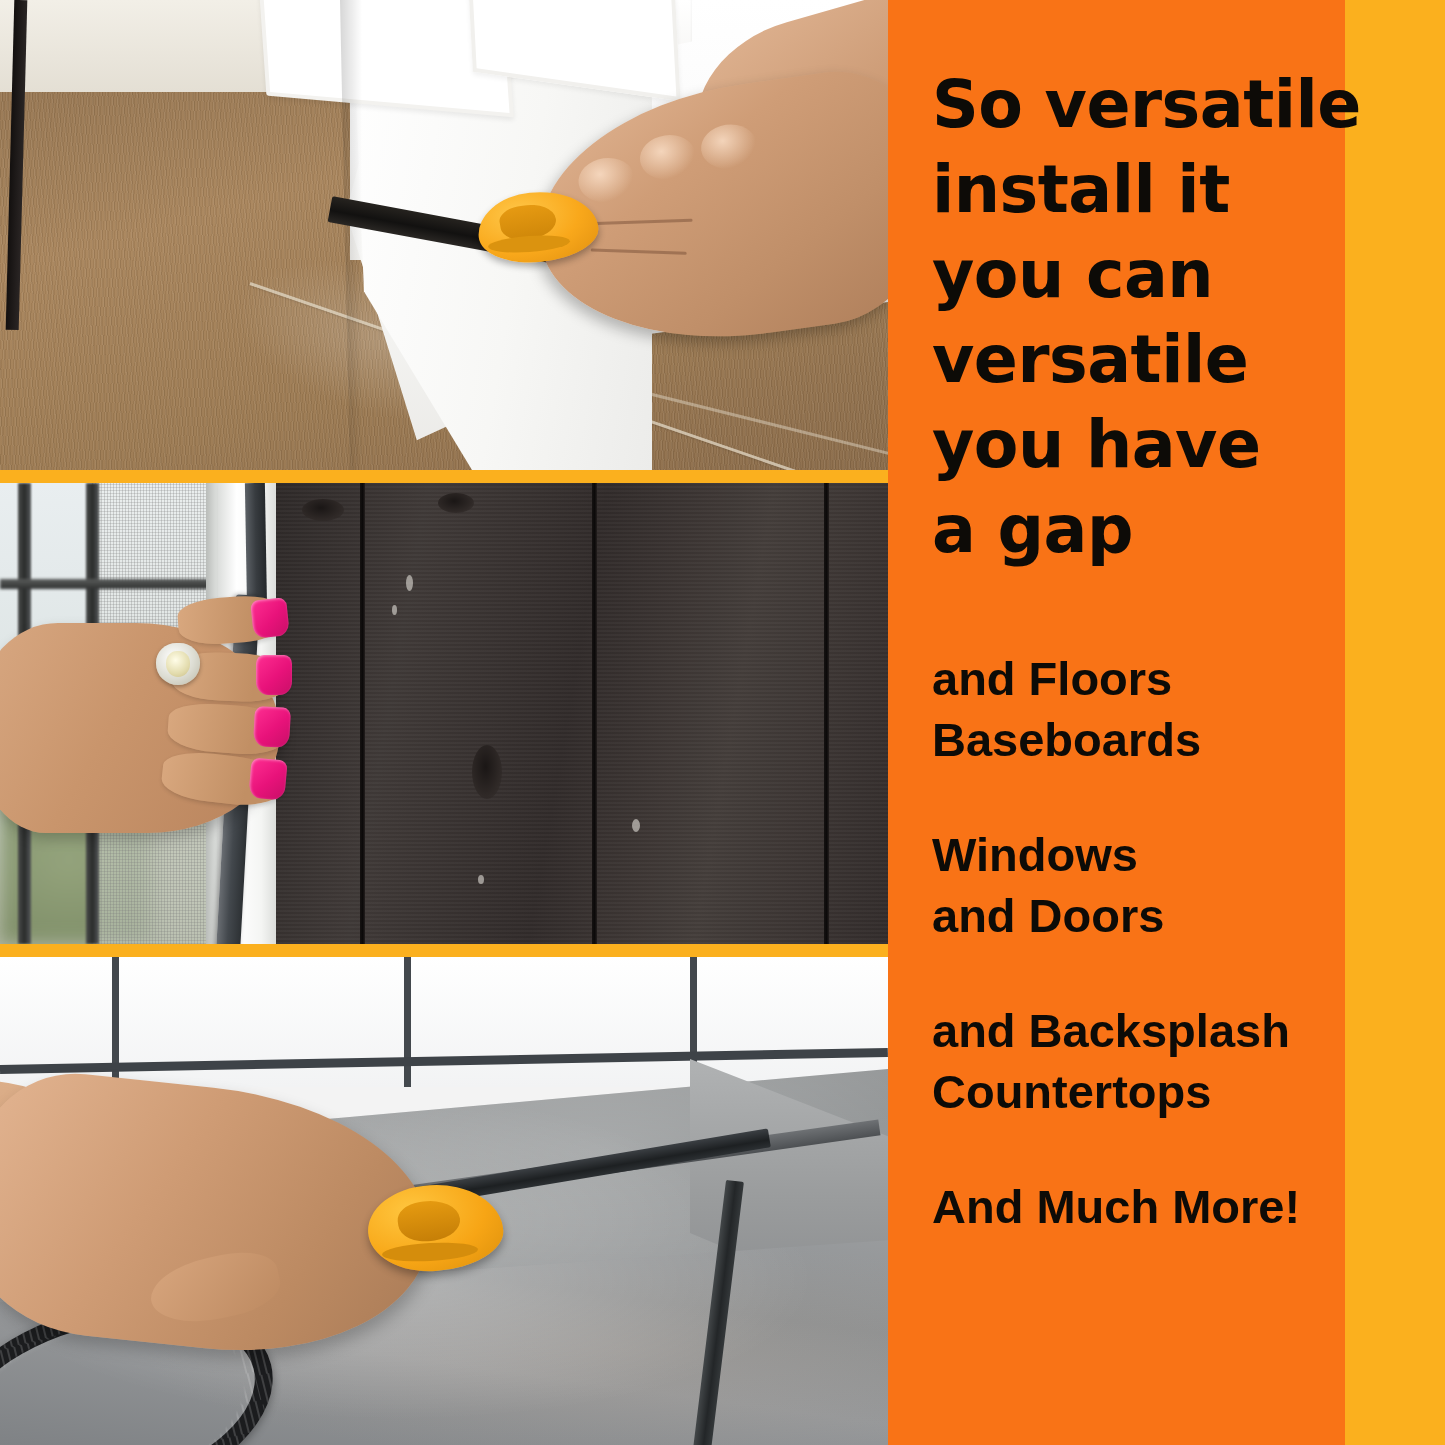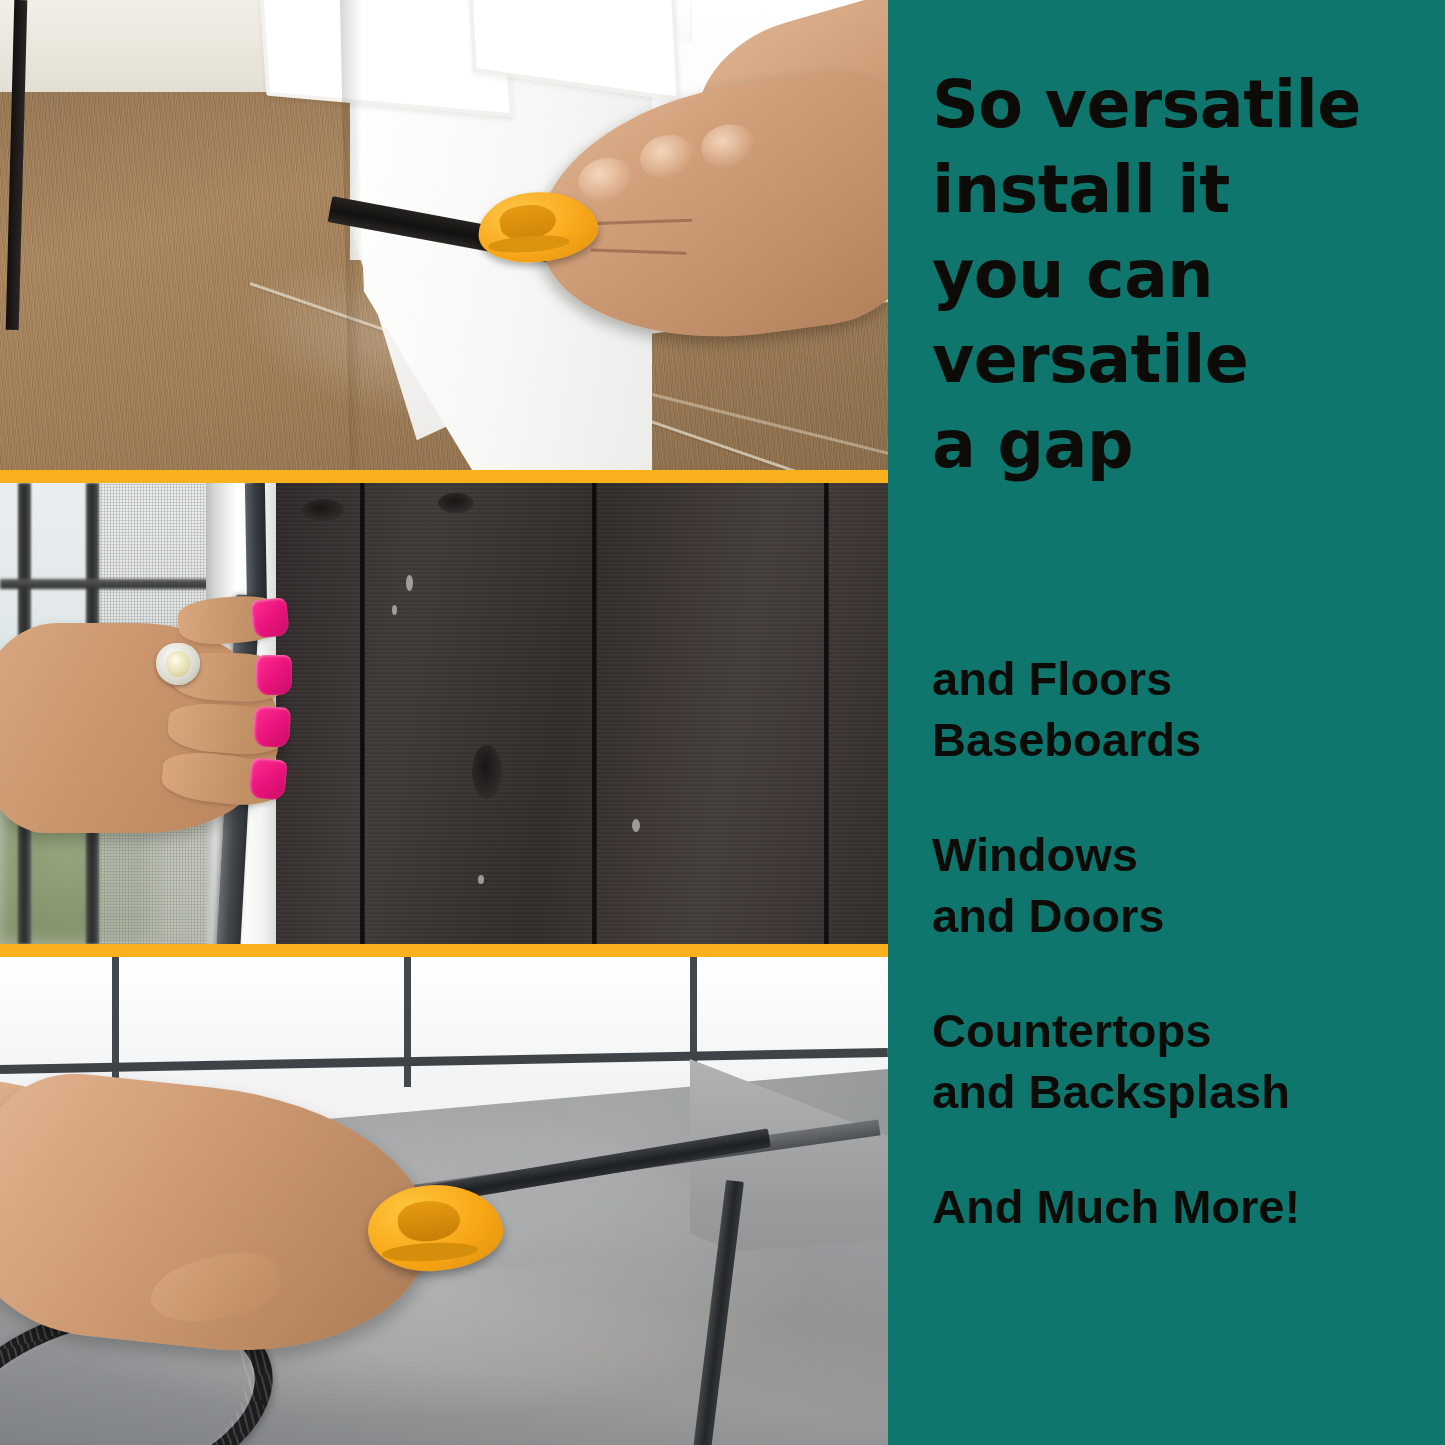--- a/index.html
+++ b/index.html
@@ -350,22 +350,22 @@
   .p3-tool-lip{
     position:absolute;left:382px;top:286px;width:96px;height:18px;
     background:#d58d0c;border-radius:50%;transform:rotate(-3deg);
   }
 
   
   .divider{position:absolute;left:0;width:888px;background:#FBB01E;}
 
   
   .text-col{
-    position:absolute;left:888px;top:0;width:557px;height:1445px;
-    background:#0f766e;
+    position:absolute;left:888px;top:0;width:457px;height:1445px;
+    background:#f97316;
   }
   .headline{
     position:absolute;left:44px;top:62px;width:500px;
     color:#0d0b07;
     font-family:"DejaVu Sans",sans-serif;
     font-weight:bold;
     font-size:65px;
     line-height:85px;
     letter-spacing:-0.5px;
   }
@@ -500,35 +500,36 @@
     </div>
   </div>
 
   <div class="text-col">
 
     <div class="headline">
       <span class="hl">So versatile</span>
       <span class="hl">install it</span>
       <span class="hl">you can</span>
       <span class="hl">versatile</span>
+      <span class="hl">you have</span>
       <span class="hl">a gap</span>
     </div>
 
     <div class="bullets">
       <div class="bullet">
         <span class="bl">and Floors</span>
         <span class="bl">Baseboards</span>
       </div>
       <div class="bullet">
         <span class="bl">Windows</span>
         <span class="bl">and Doors</span>
       </div>
       <div class="bullet">
+        <span class="bl">and Backsplash</span>
         <span class="bl">Countertops</span>
-        <span class="bl">and Backsplash</span>
       </div>
       <div class="bullet">
         <span class="bl">And Much More!</span>
       </div>
     </div>
 
   </div>
 </div>
 
 </body></html>

